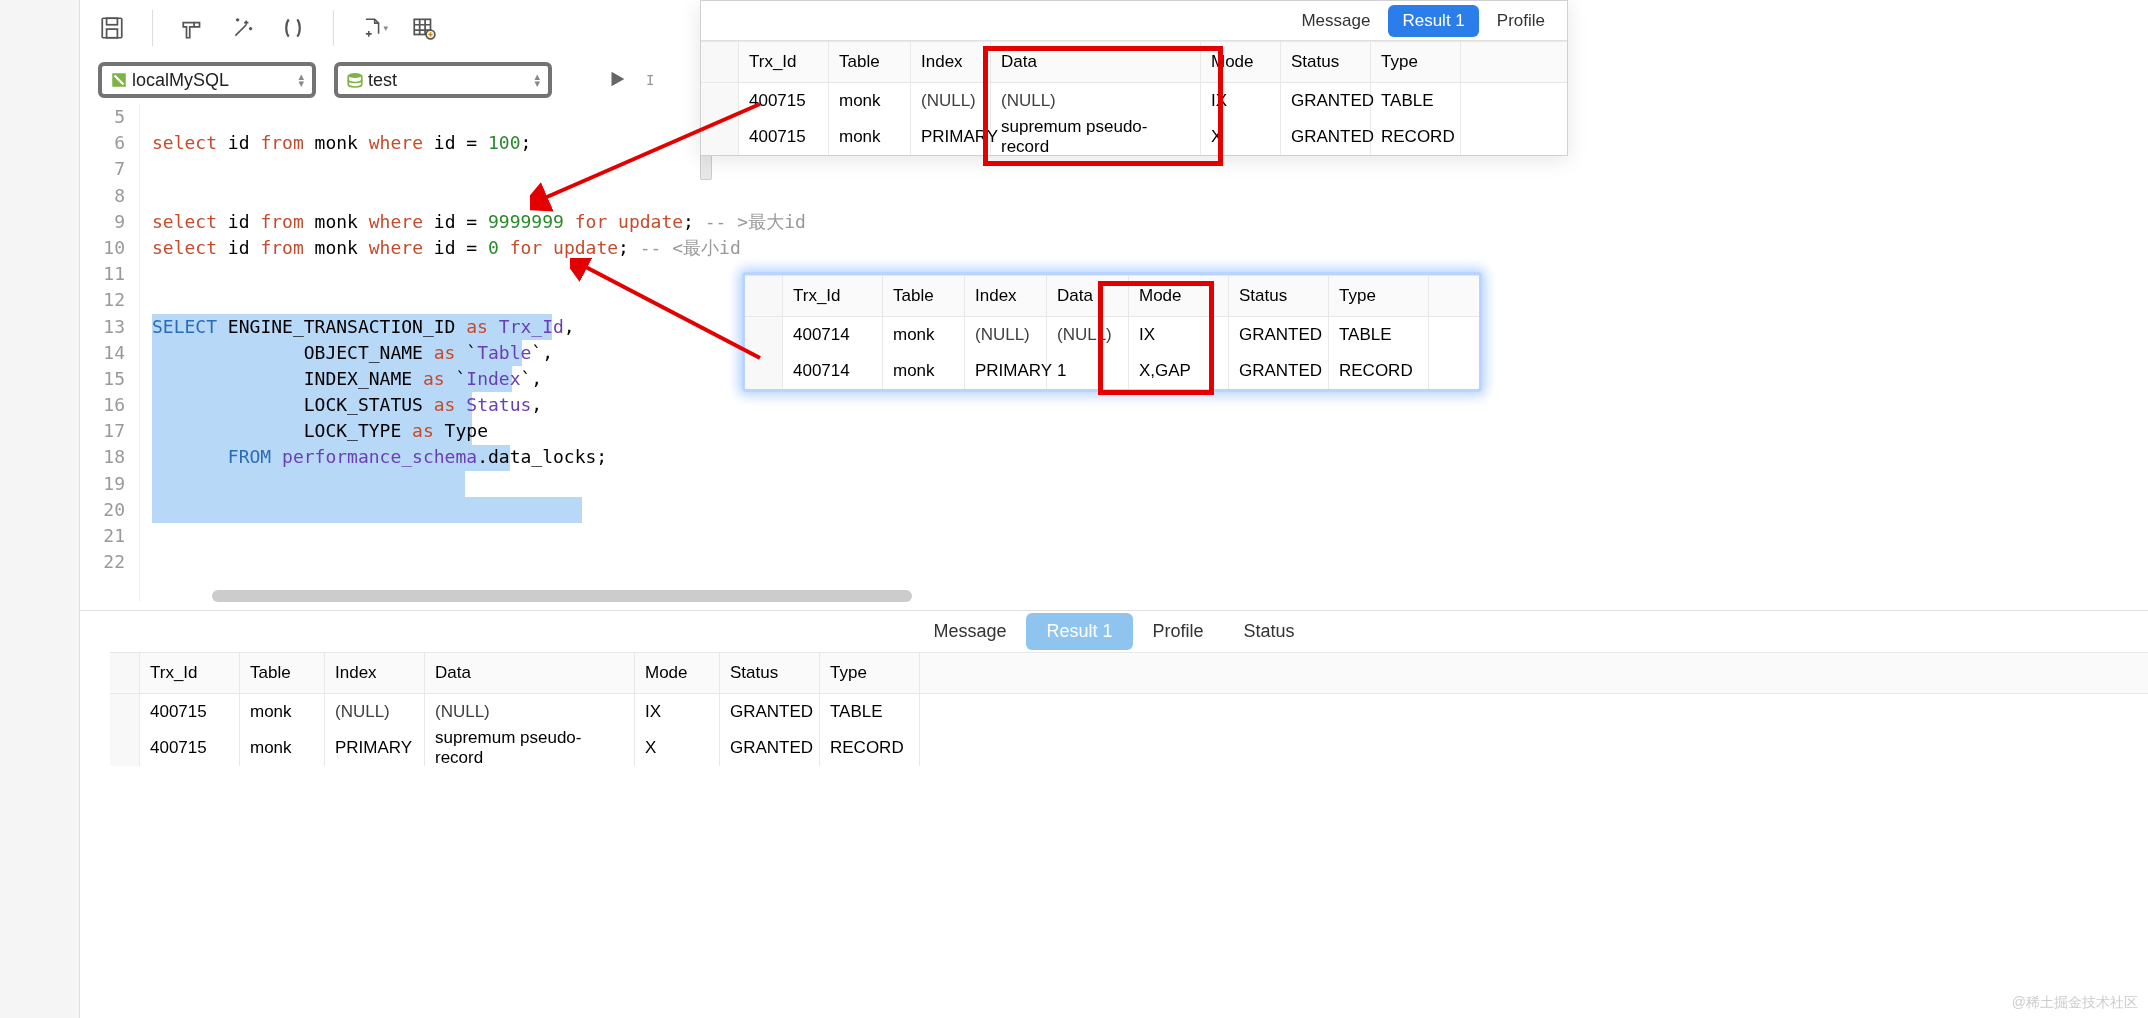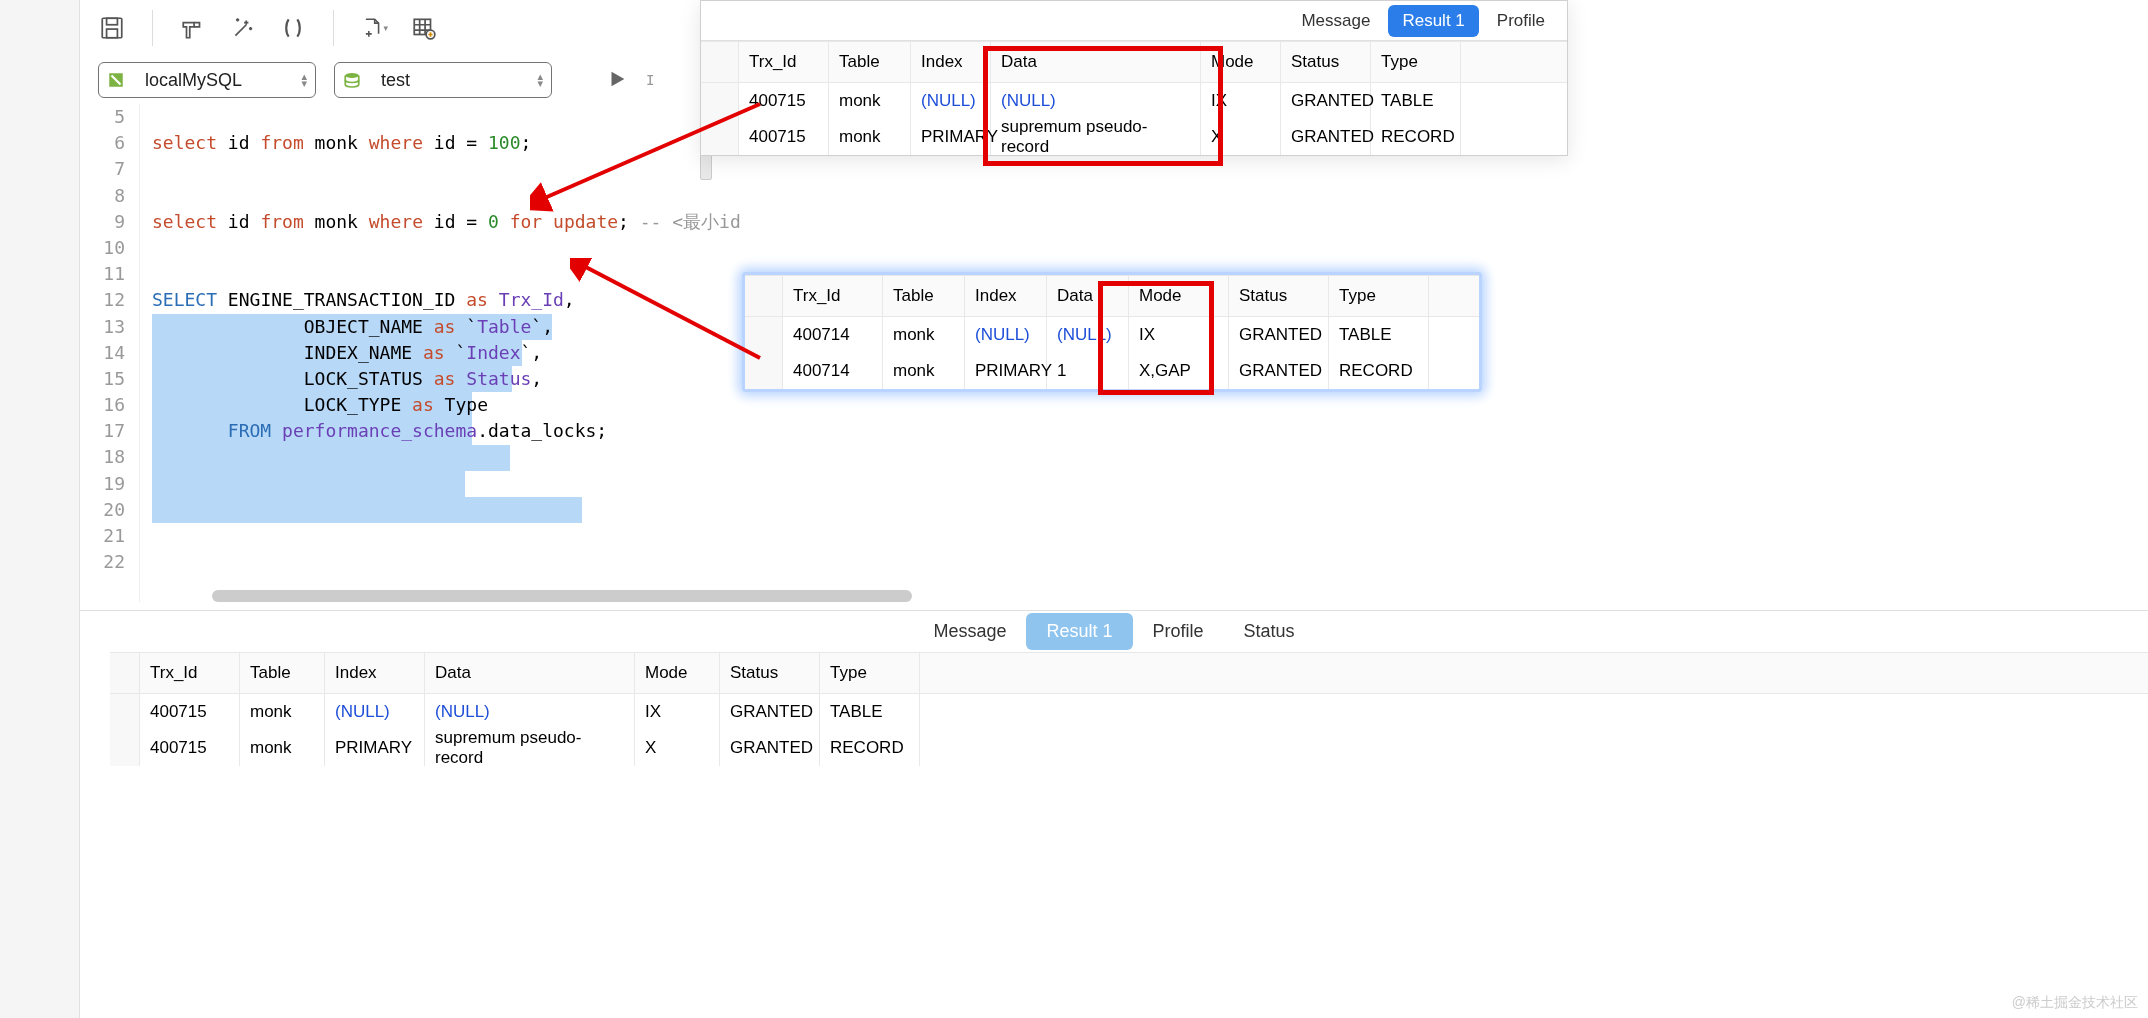--- a/index.html
+++ b/index.html
@@ -4,21 +4,21 @@
 <style>
 * { box-sizing: border-box; margin: 0; padding: 0; }
 body { font-family: -apple-system, BlinkMacSystemFont, "Segoe UI", sans-serif; font-size: 14px; background: #fff; position: relative; width: 2148px; height: 1018px; overflow: hidden; }
 .left-gutter { position: absolute; left: 0; top: 0; width: 80px; height: 100%; background: #f5f5f5; border-right: 1px solid #e0e0e0; }
 .main { position: absolute; left: 80px; top: 0; right: 0; bottom: 0; background: #fff; }
 .toolbar { height: 56px; display: flex; align-items: center; padding: 0 18px; gap: 22px; border-bottom: 1px solid transparent; }
 .toolbar .sep { width: 1px; height: 36px; background: #ddd; margin: 0 4px; }
 .tb-icon { width: 28px; height: 28px; display: flex; align-items: center; justify-content: center; color: #555; cursor: pointer; }
 .tb-icon svg { width: 26px; height: 26px; }
 .conn-row { height: 48px; display: flex; align-items: center; padding: 0 18px; gap: 18px; }
-.dropdown { height: 36px; border: 1px solid #737373; border-radius: 6px; display: flex; align-items: center; padding: 0 8px; gap: 20px; background: #fff; cursor: pointer; }
+.dropdown { height: 36px; border: 4px solid #737373; border-radius: 6px; display: flex; align-items: center; padding: 0 8px; gap: 4px; background: #fff; cursor: pointer; }
 .dropdown.conn { width: 218px; }
 .dropdown.db { width: 218px; }
 .dropdown .dd-label { flex: 1; font-size: 18px; color: #222; }
 .dropdown .dd-arrows { color: #888; font-size: 11px; line-height: 7px; }
 .run-icon { color: #666; cursor: pointer; }
 .stop-icon { width: 20px; height: 20px; background: #bbb; }
 .editor { position: absolute; left: 0; top: 104px; right: 0; height: 498px; display: flex; font-family: "Menlo","Consolas",monospace; font-size: 18px; }
 .line-gutter { width: 60px; text-align: right; padding-right: 14px; color: #999; background: #fff; user-select: none; border-right: 1px solid #eee; }
 .line-gutter div { height: 26.2px; line-height: 26.2px; }
 .code { flex: 1; position: relative; }
@@ -32,21 +32,21 @@
 .code-content { position: relative; z-index: 1; }
 .hscroll { position: absolute; left: 72px; bottom: 0; width: 700px; height: 12px; background: #ccc; border-radius: 6px; }
 .tabs-bottom { position: absolute; left: 0; top: 610px; right: 0; height: 42px; display: flex; align-items: center; justify-content: center; gap: 0; border-top: 1px solid #e0e0e0; }
 .tab-b { padding: 8px 20px; font-size: 18px; color: #333; cursor: pointer; border-radius: 6px; }
 .tab-b.active { background: #8fc4ef; color: #fff; }
 .result-table { position: absolute; left: 30px; top: 652px; right: 0; }
 .rt-header { display: flex; height: 42px; align-items: center; border-bottom: 1px solid #e8e8e8; border-top: 1px solid #e8e8e8; background: #fafafa; }
 .rt-header > div, .rt-row > div { padding: 0 10px; font-size: 17px; border-right: 1px solid #e8e8e8; height: 100%; display: flex; align-items: center; }
 .rt-row { display: flex; height: 36px; align-items: center; }
 .c-trx { width: 100px; } .c-table { width: 85px; } .c-index { width: 100px; } .c-data { width: 210px; } .c-mode { width: 85px; } .c-status { width: 100px; } .c-type { width: 100px; }
-.null { color: #1d4ed8; }
+.null { color: #404040; }
 
 .popup { position: absolute; background: #fff; border: 1px solid #d0d0d0; box-shadow: 0 4px 20px rgba(0,0,0,0.1); }
 .popup-tabs { display: flex; justify-content: flex-end; height: 40px; align-items: center; border-bottom: 1px solid #e0e0e0; padding-right: 8px; gap: 4px; }
 .ptab { padding: 6px 14px; font-size: 17px; color: #333; cursor: pointer; border-radius: 6px; }
 .ptab.active { background: #2b7de9; color: #fff; }
 .popup .rt-header { background: #fafafa; }
 .popup1 { left: 700px; top: 0; width: 868px; }
 .popup2 { left: 742px; top: 272px; width: 740px; border: 3px solid #b8d4ff; box-shadow: 0 0 12px 4px #b8d4ff; border-radius: 4px; }
 .c1-trx{width:90px;text-align:right;} .c1-tbl{width:82px;} .c1-idx{width:80px;} .c1-data{width:210px;} .c1-mode{width:80px;} .c1-stat{width:90px;} .c1-type{width:90px;}
 .c2-trx{width:100px;text-align:right;} .c2-tbl{width:82px;} .c2-idx{width:82px;} .c2-data{width:82px;} .c2-mode{width:100px;} .c2-stat{width:100px;} .c2-type{width:100px;}
@@ -170,20 +170,21 @@
       <div class="sel-bg" style="left:12px;top:288.2px;width:320px;height:26.2px;"></div>
       <div class="sel-bg" style="left:12px;top:314.4px;width:320px;height:26.2px;"></div>
       <div class="sel-bg" style="left:12px;top:340.6px;width:358px;height:26.2px;"></div>
       <div class="sel-bg" style="left:12px;top:366.8px;width:313px;height:26.2px;"></div>
       <div class="sel-bg" style="left:12px;top:393px;width:430px;height:26.2px;"></div>
       <div class="code-content" id="code-content">
           <div class="code-line"></div>
           <div class="code-line"><span class="kw">select</span> id <span class="kw">from</span> monk <span class="kw">where</span> id = <span class="num">100</span>;</div>
           <div class="code-line"></div>
           <div class="code-line"></div>
+          <div class="code-line"><span class="kw">select</span> id <span class="kw">from</span> monk <span class="kw">where</span> id = <span class="num">9999999</span> <span class="kw">for</span> <span class="kw">update</span>; <span class="comment">-- &gt;最大id</span></div>
           <div class="code-line"><span class="kw">select</span> id <span class="kw">from</span> monk <span class="kw">where</span> id = <span class="num">0</span> <span class="kw">for</span> <span class="kw">update</span>; <span class="comment">-- &lt;最小id</span></div>
           <div class="code-line"></div>
           <div class="code-line"></div>
           <div class="code-line"><span class="blue">SELECT</span> ENGINE_TRANSACTION_ID <span class="kw">as</span> <span class="ident">Trx_Id</span>,</div>
           <div class="code-line">              OBJECT_NAME <span class="kw">as</span> `<span class="ident">Table</span>`,</div>
           <div class="code-line">              INDEX_NAME <span class="kw">as</span> `<span class="ident">Index</span>`,</div>
           <div class="code-line">              LOCK_STATUS <span class="kw">as</span> <span class="ident">Status</span>,</div>
           <div class="code-line">              LOCK_TYPE <span class="kw">as</span> Type</div>
           <div class="code-line">       <span class="blue">FROM</span> <span class="ident">performance_schema</span>.data_locks;</div>
           <div class="code-line"></div>

